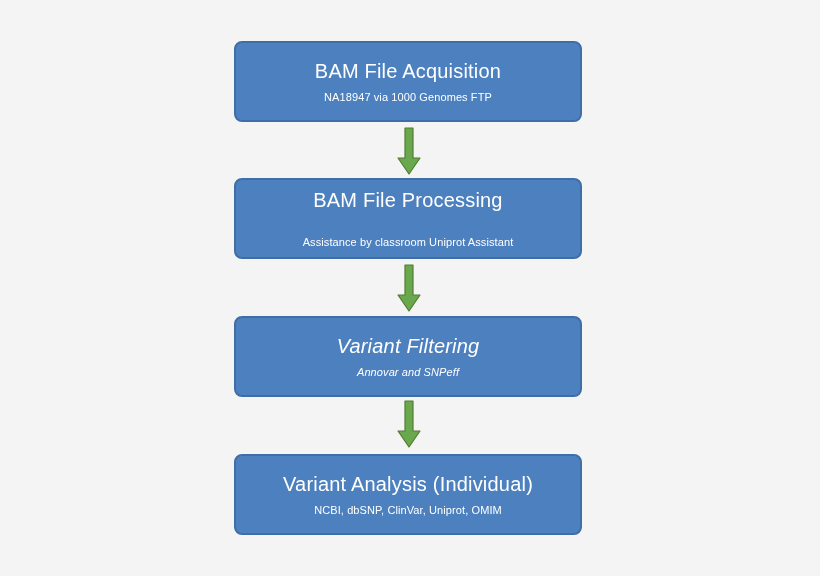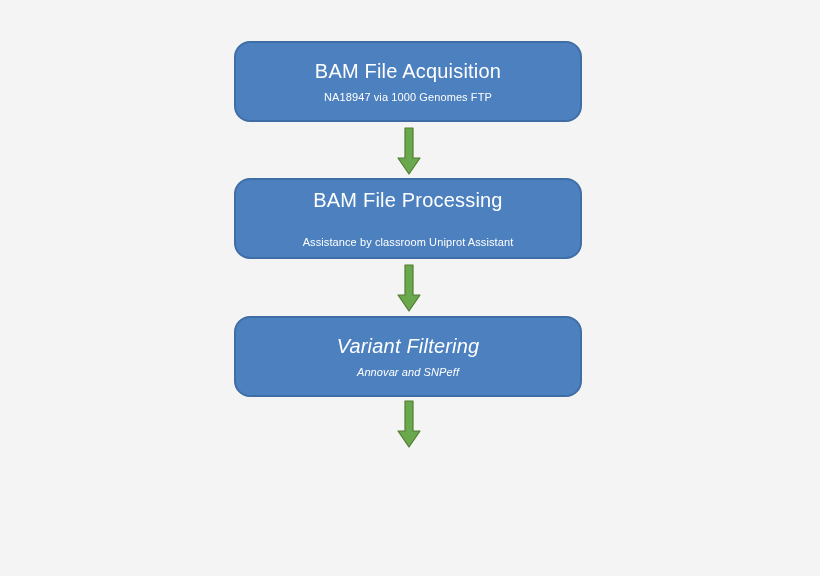--- a/index.html
+++ b/index.html
@@ -15,21 +15,21 @@
     font-family: "Liberation Sans", sans-serif;
   }
   .node {
     position: absolute;
     left: 234px;
     width: 348px;
     height: 81px;
     box-sizing: border-box;
     background: var(--node-fill, #4c80bf);
     border: 2px solid var(--node-border, #3f6ea6);
-    border-radius: 16px;
+    border-radius: 8px;
     display: flex;
     flex-direction: column;
     align-items: center;
     justify-content: center;
     color: var(--node-text, #ffffff);
     text-align: center;
   }
   .node .title {
     font-size: 20px;
     line-height: 1.15;
@@ -96,14 +96,18 @@
     <div class="title">Variant Filtering</div>
     <div class="subtitle">Annovar and SNPeff</div>
   </div>
 
   <div class="arrow arrow-3">
     <svg viewBox="0 0 24 48" aria-hidden="true">
       <polygon points="8,1 16,1 16,31 23,31 12,47 1,31 8,31"></polygon>
     </svg>
   </div>
 
+  <div class="node node-4">
+    <div class="title">Variant Analysis (Individual)</div>
+    <div class="subtitle">NCBI, dbSNP, ClinVar, Uniprot, OMIM</div>
+  </div>
 
 </div>
 
 </body></html>

